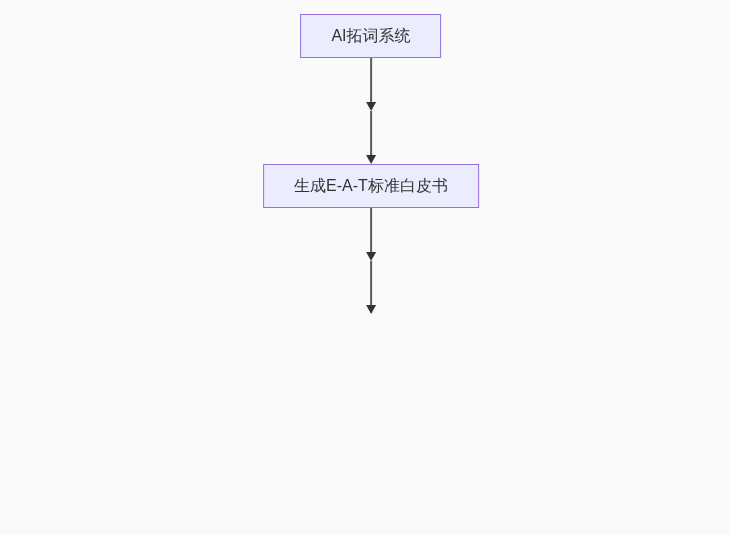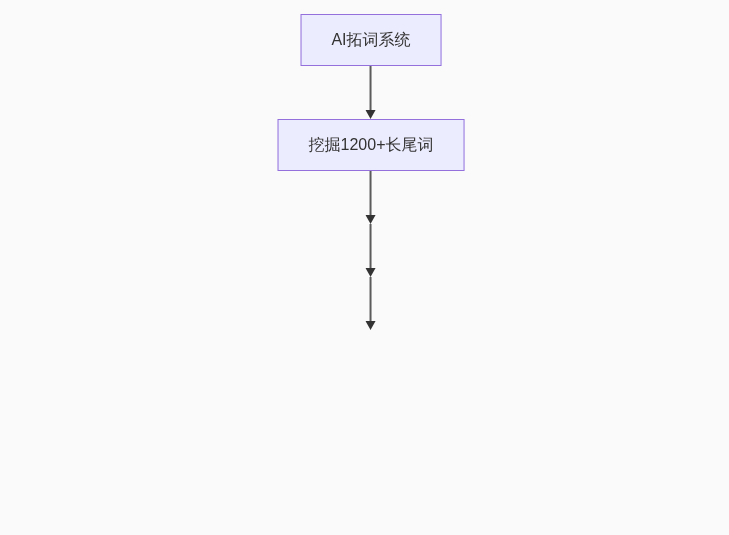--- a/index.html
+++ b/index.html
@@ -18,21 +18,21 @@
     position: absolute;
     top: 14px;
     left: 371px;
     transform: translateX(-50%);
     display: flex;
     flex-direction: column;
     align-items: center;
   }
   .flow-node {
     box-sizing: border-box;
-    height: 52px;
+    height: 44px;
     padding: 16px 30px;
     background: #ECECFF;
     border: 1px solid #9370DB;
     display: flex;
     align-items: center;
     justify-content: center;
     color: #333333;
     font-size: 16px;
     white-space: nowrap;
   }
@@ -62,29 +62,29 @@
 
   <div class="flow-node">
     <span>AI拓词系统</span>
   </div>
 
   <div class="flow-connector">
     <div class="arrow-line"></div>
     <div class="arrow-head"></div>
   </div>
 
-  <div class="flow-node">
-    <span>挖掘1200+长尾词</span>
-  </div>
 
   <div class="flow-connector">
     <div class="arrow-line"></div>
     <div class="arrow-head"></div>
   </div>
 
+  <div class="flow-node">
+    <span>生成E-A-T标准白皮书</span>
+  </div>
 
   <div class="flow-connector">
     <div class="arrow-line"></div>
     <div class="arrow-head"></div>
   </div>
 
 
   <div class="flow-connector">
     <div class="arrow-line"></div>
     <div class="arrow-head"></div>

